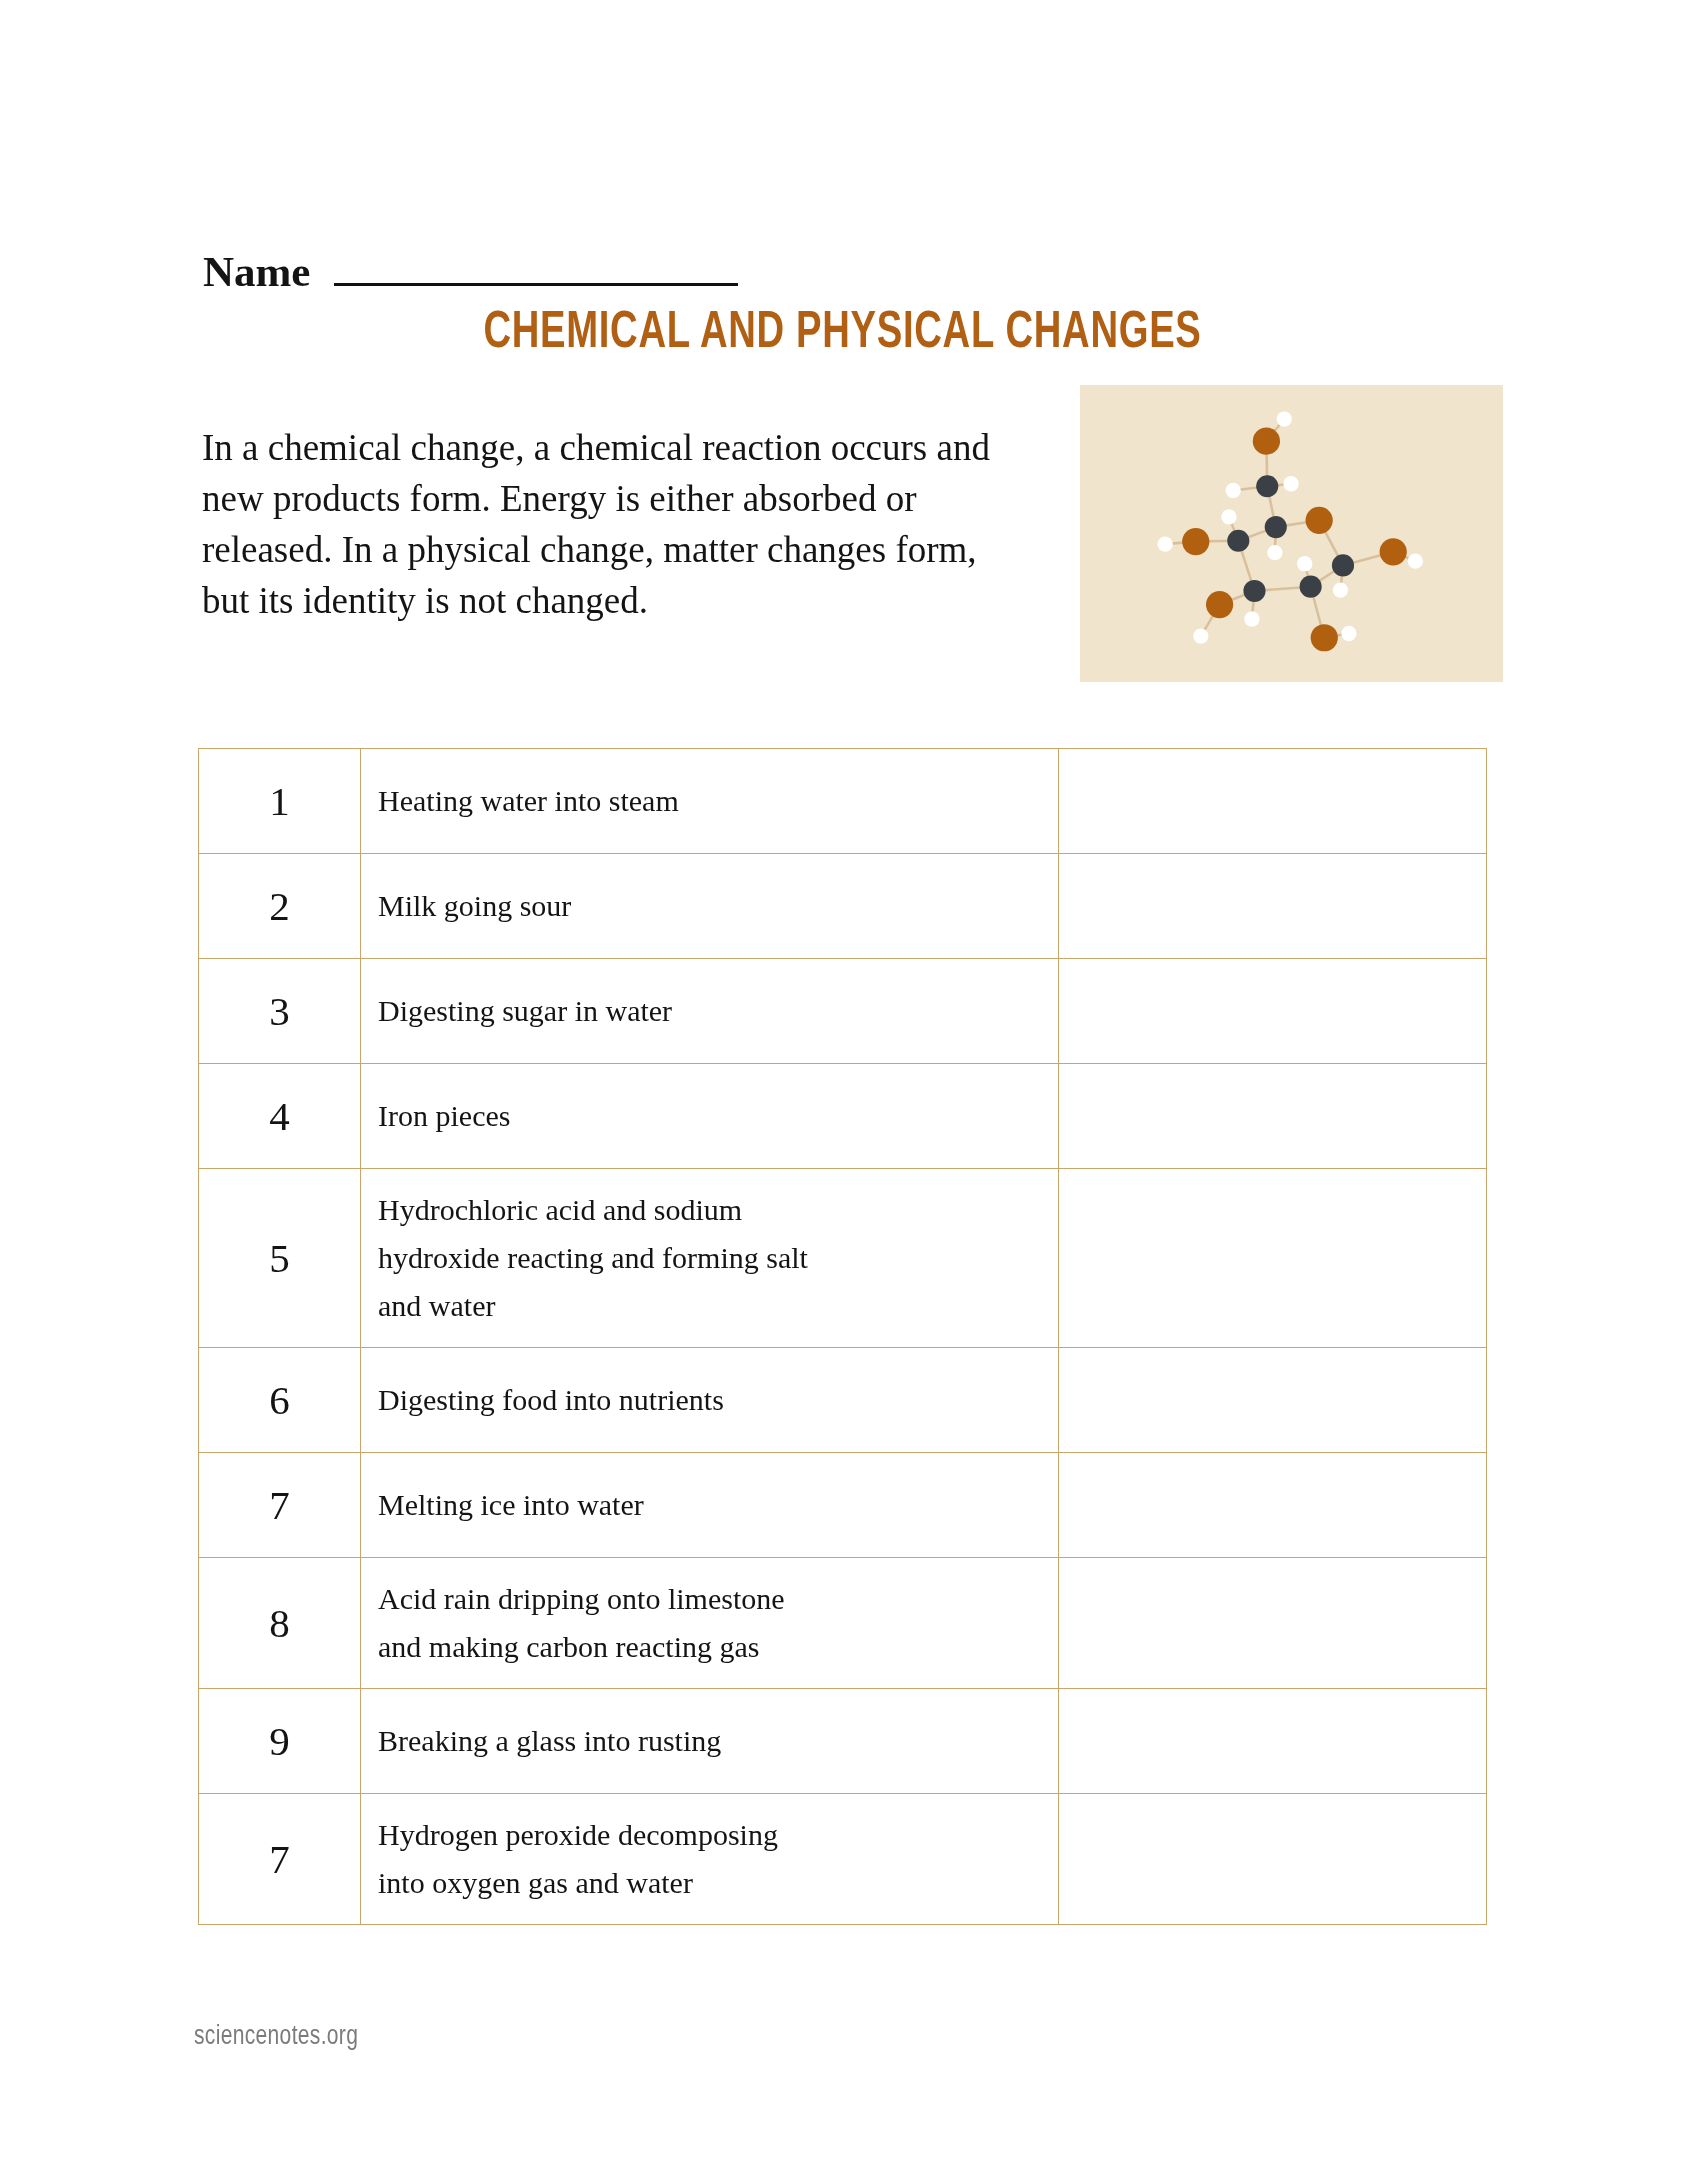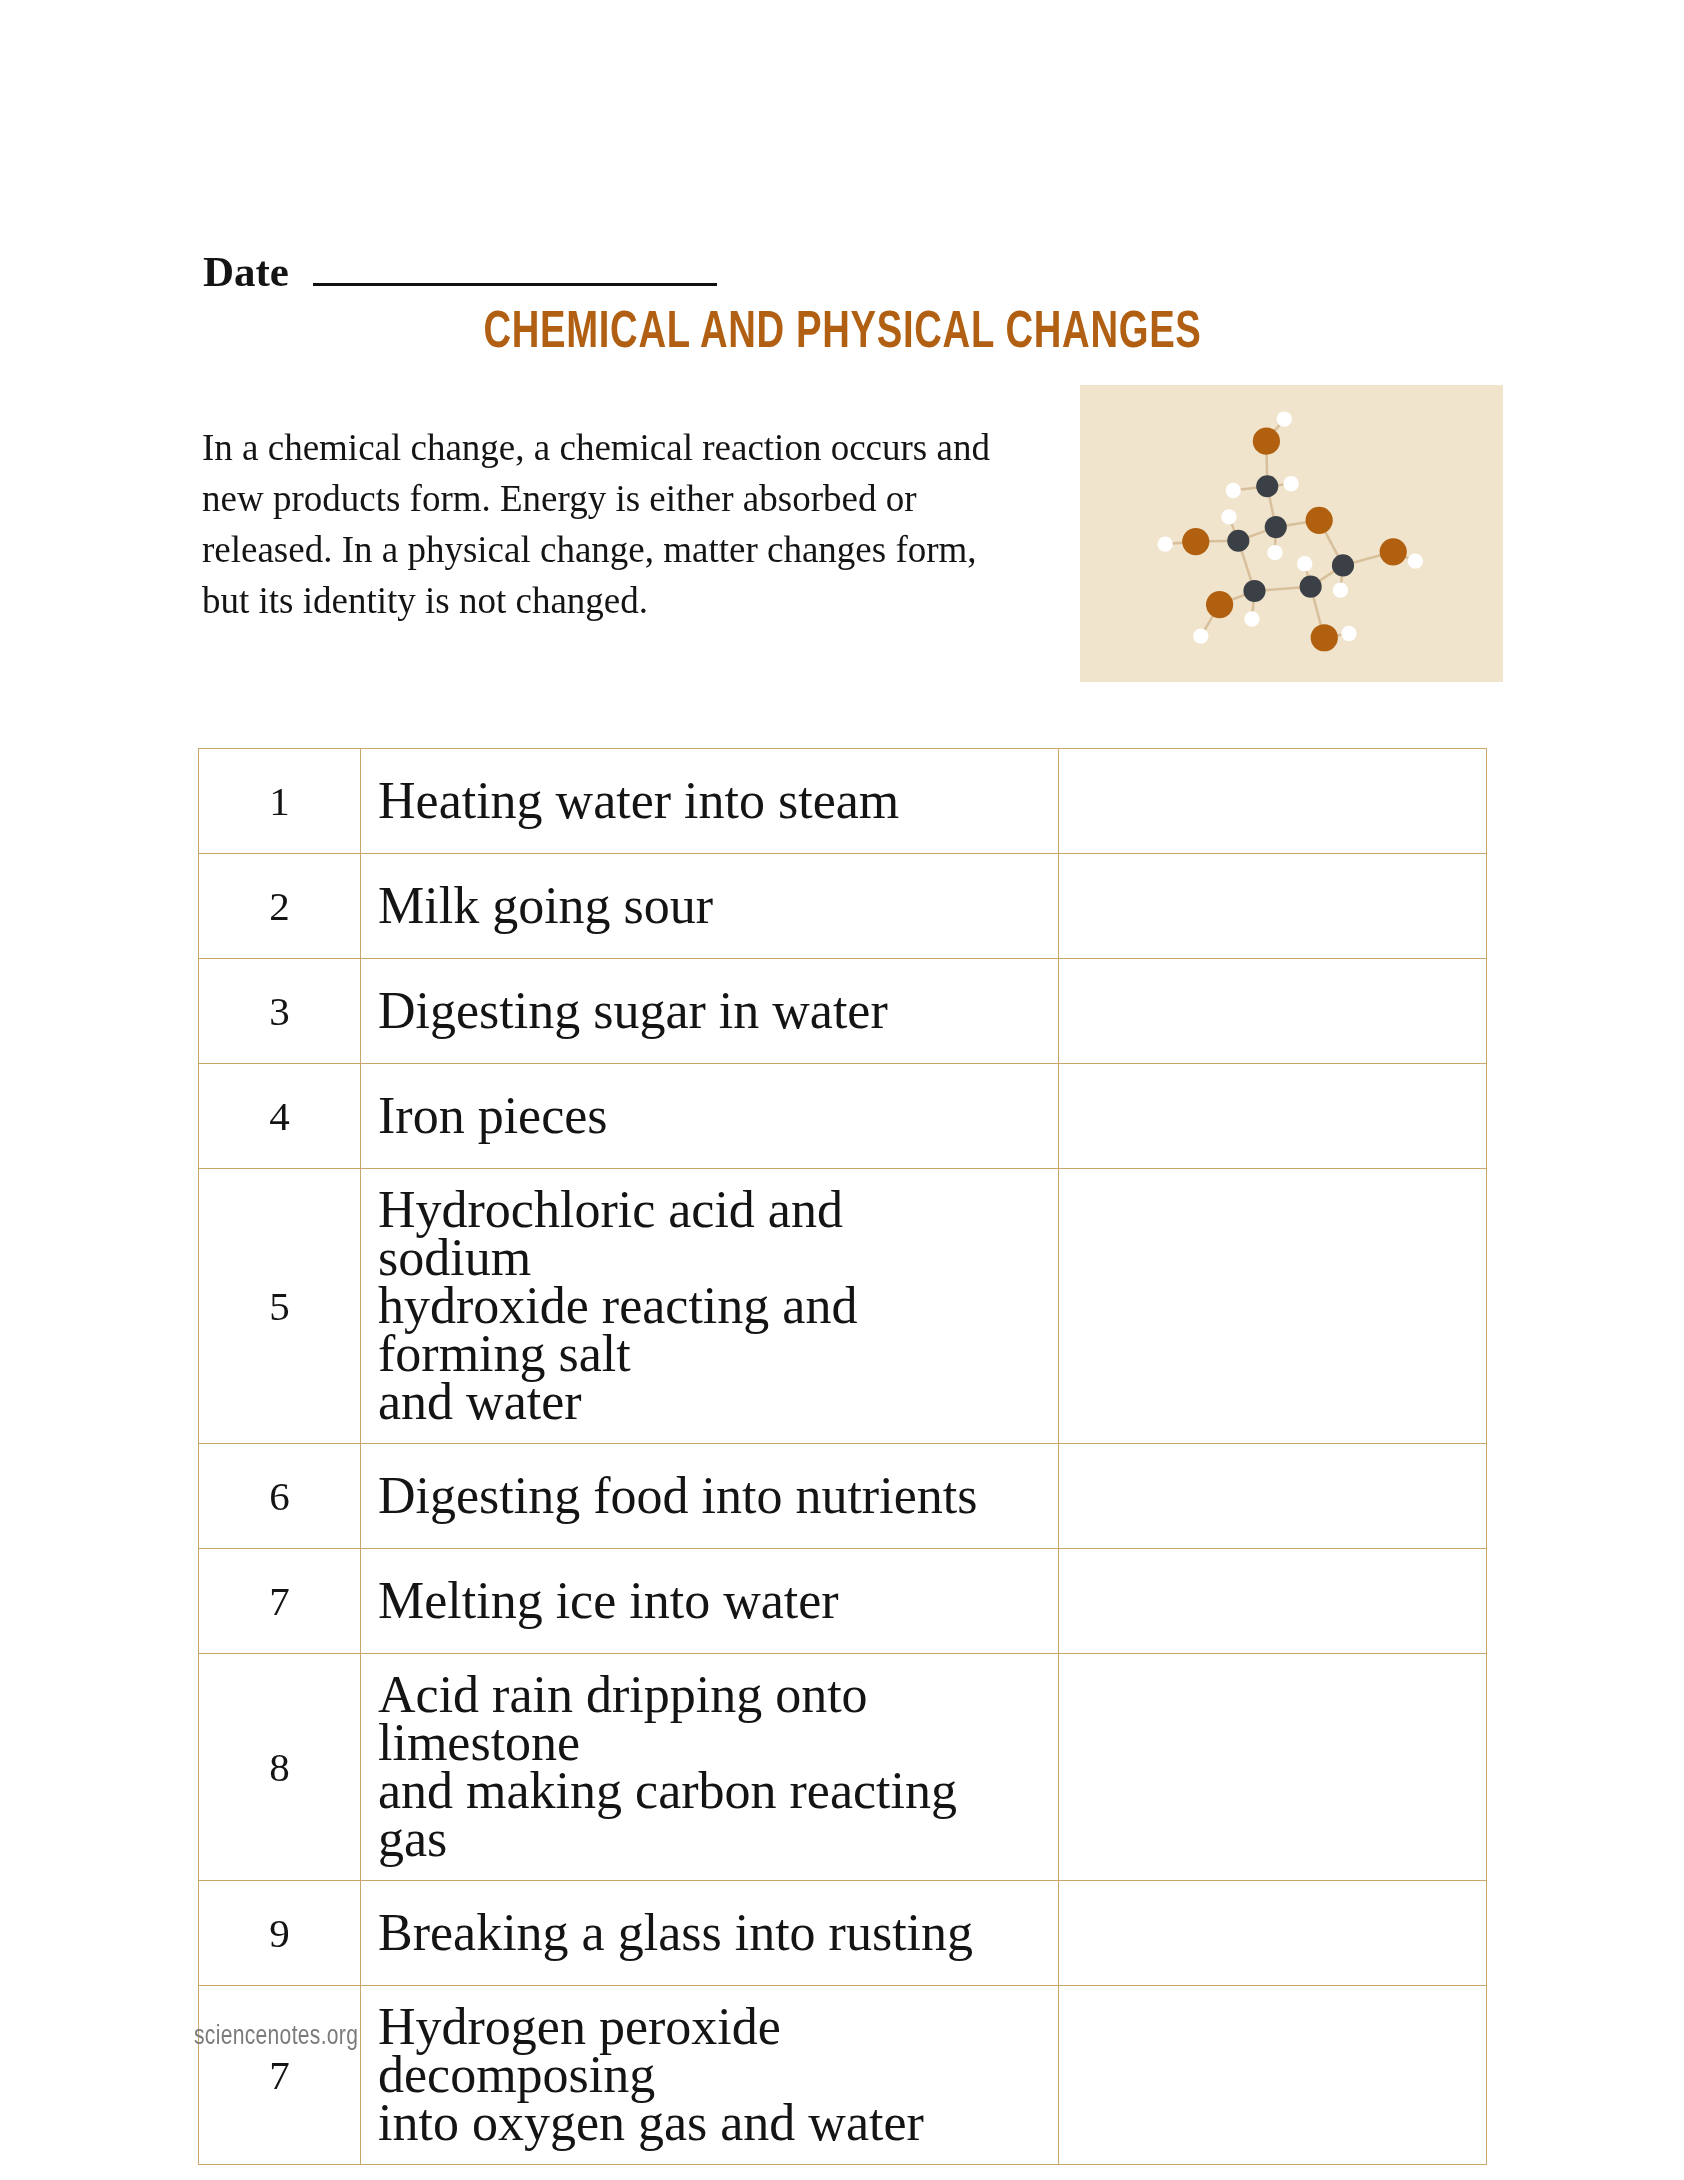--- a/index.html
+++ b/index.html
@@ -99,21 +99,21 @@
   .worksheet-table col.c-num{width:162px;}
   .worksheet-table col.c-desc{width:698px;}
   .worksheet-table col.c-ans{width:428px;}
   td.num{
     height:102px;
     text-align:center;
     font-size:41px;
   }
   td.desc{
     padding:17px 51px 17px 17px;
-    font-size:52px;
+    font-size:30px;
     line-height:48px;
     white-space:pre-line;
   }
   td.answer{background:#ffffff;}
 
   
   .footer{
     position:absolute;
     left:194px;
     top:2020px;
@@ -126,21 +126,21 @@
     letter-spacing:0.4px;
     white-space:nowrap;
   }
 </style>
 </head>
 <body>
 
 <div class="page">
 
   <div class="field name-field">
-    <span>Date</span><span class="blank"></span>
+    <span>Name</span><span class="blank"></span>
   </div>
 
   <h1 class="title">CHEMICAL AND PHYSICAL CHANGES</h1>
 
   <div class="intro">In a chemical change, a chemical reaction occurs and
 new products form. Energy is either absorbed or
 released. In a physical change, matter changes form,
 but its identity is not changed.</div>
 
   <div class="molecule-box">

